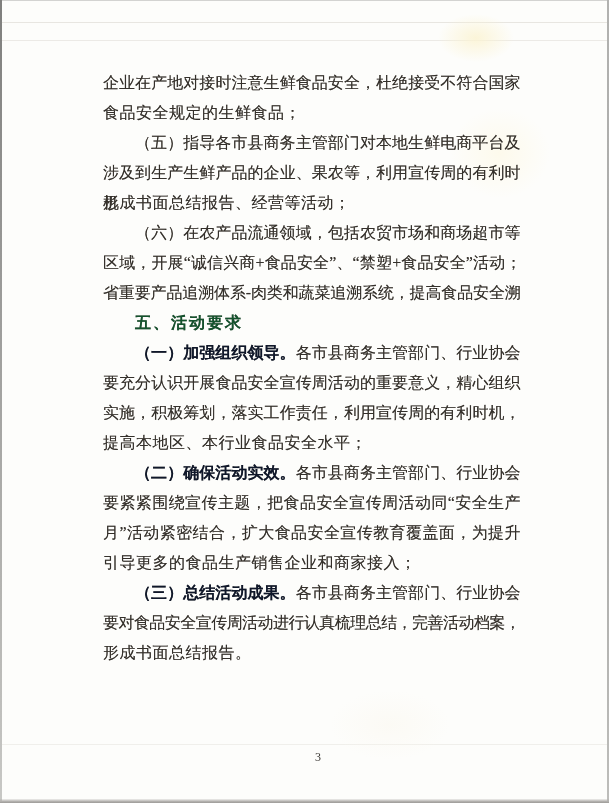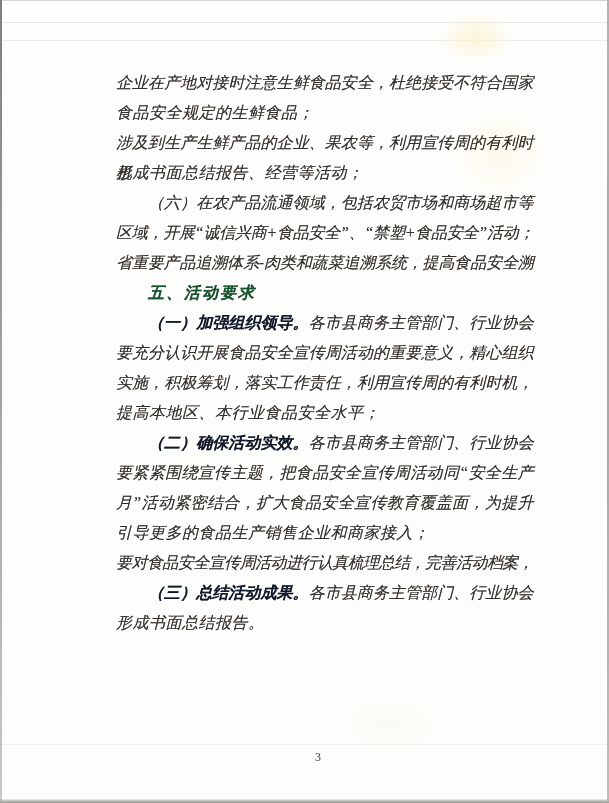--- a/index.html
+++ b/index.html
@@ -44,21 +44,21 @@
   }
   .smudge.m1{left:438px;top:14px;width:76px;height:48px;
     background:radial-gradient(closest-side,rgba(251,243,210,0.85),rgba(251,243,210,0));}
   .smudge.m2{left:450px;top:108px;width:100px;height:90px;
     background:radial-gradient(closest-side,rgba(253,248,228,0.65),rgba(253,248,228,0));}
   .smudge.m3{left:330px;top:690px;width:120px;height:70px;
     background:radial-gradient(closest-side,rgba(250,247,238,0.5),rgba(250,247,238,0));}
 
   
   .content{
-    position:absolute;left:116px;top:68px;width:417px;font-style:italic;
+    position:absolute;left:103px;top:68px;width:417px;
   }
   .line{
     height:30px;line-height:30px;
     font-size:16px;
     color:#34302b;
     text-shadow:0 0 0.5px rgba(60,52,44,0.55);
     text-align:justify;
     text-align-last:justify;
     text-justify:inter-character;
     letter-spacing:-0.5px;
@@ -101,36 +101,37 @@
   <div class="streak s1"></div>
   <div class="streak s2"></div>
   <div class="streak s3"></div>
   <div class="smudge m1"></div>
   <div class="smudge m2"></div>
   <div class="smudge m3"></div>
 
   <div class="content">
     <div class="line"><span>企业在产地对接时注意生鲜食品安全，杜绝接受不符合国家</span></div>
     <div class="line short"><span>食品安全规定的生鲜食品；</span></div>
+    <div class="line indent"><span>（五）指导各市县商务主管部门对本地生鲜电商平台及</span></div>
     <div class="line"><span>涉及到生产生鲜产品的企业、果农等，利用宣传周的有利时机</span></div>
     <div class="line short"><span>形成书面总结报告、经营等活动；</span></div>
     <div class="line indent"><span>（六）在农产品流通领域，包括农贸市场和商场超市等</span></div>
     <div class="line t1"><span>区域，开展“诚信兴商+食品安全”、“禁塑+食品安全”活动；</span></div>
     <div class="line t2"><span>省重要产品追溯体系-肉类和蔬菜追溯系统，提高食品安全溯</span></div>
     <div class="line short indent"><span class="heading-text">五、活动要求</span></div>
     <div class="line indent"><span class="lead">（一）加强组织领导。</span><span>各市县商务主管部门、行业协会</span></div>
     <div class="line"><span>要充分认识开展食品安全宣传周活动的重要意义，精心组织</span></div>
     <div class="line"><span>实施，积极筹划，落实工作责任，利用宣传周的有利时机，</span></div>
     <div class="line short"><span>提高本地区、本行业食品安全水平；</span></div>
     <div class="line indent"><span class="lead">（二）确保活动实效。</span><span>各市县商务主管部门、行业协会</span></div>
     <div class="line"><span>要紧紧围绕宣传主题，把食品安全宣传周活动同“安全生产</span></div>
     <div class="line"><span>月”活动紧密结合，扩大食品安全宣传教育覆盖面，为提升</span></div>
     <div class="line short"><span>引导更多的食品生产销售企业和商家接入；</span></div>
+    <div class="line indent"><span class="lead">（三）总结活动成果。</span><span>各市县商务主管部门、行业协会</span></div>
     <div class="line t2"><span>要对食品安全宣传周活动进行认真梳理总结，完善活动档案，</span></div>
-    <div class="line indent"><span class="lead">（三）总结活动成果。</span><span>各市县商务主管部门、行业协会</span></div>
     <div class="line short"><span>形成书面总结报告。</span></div>
   </div>
 
   <div class="page-number">3</div>
 
   <div class="edge-top"></div>
   <div class="edge-left"></div>
   <div class="edge-right"></div>
   <div class="edge-bottom"></div>
 </div>

